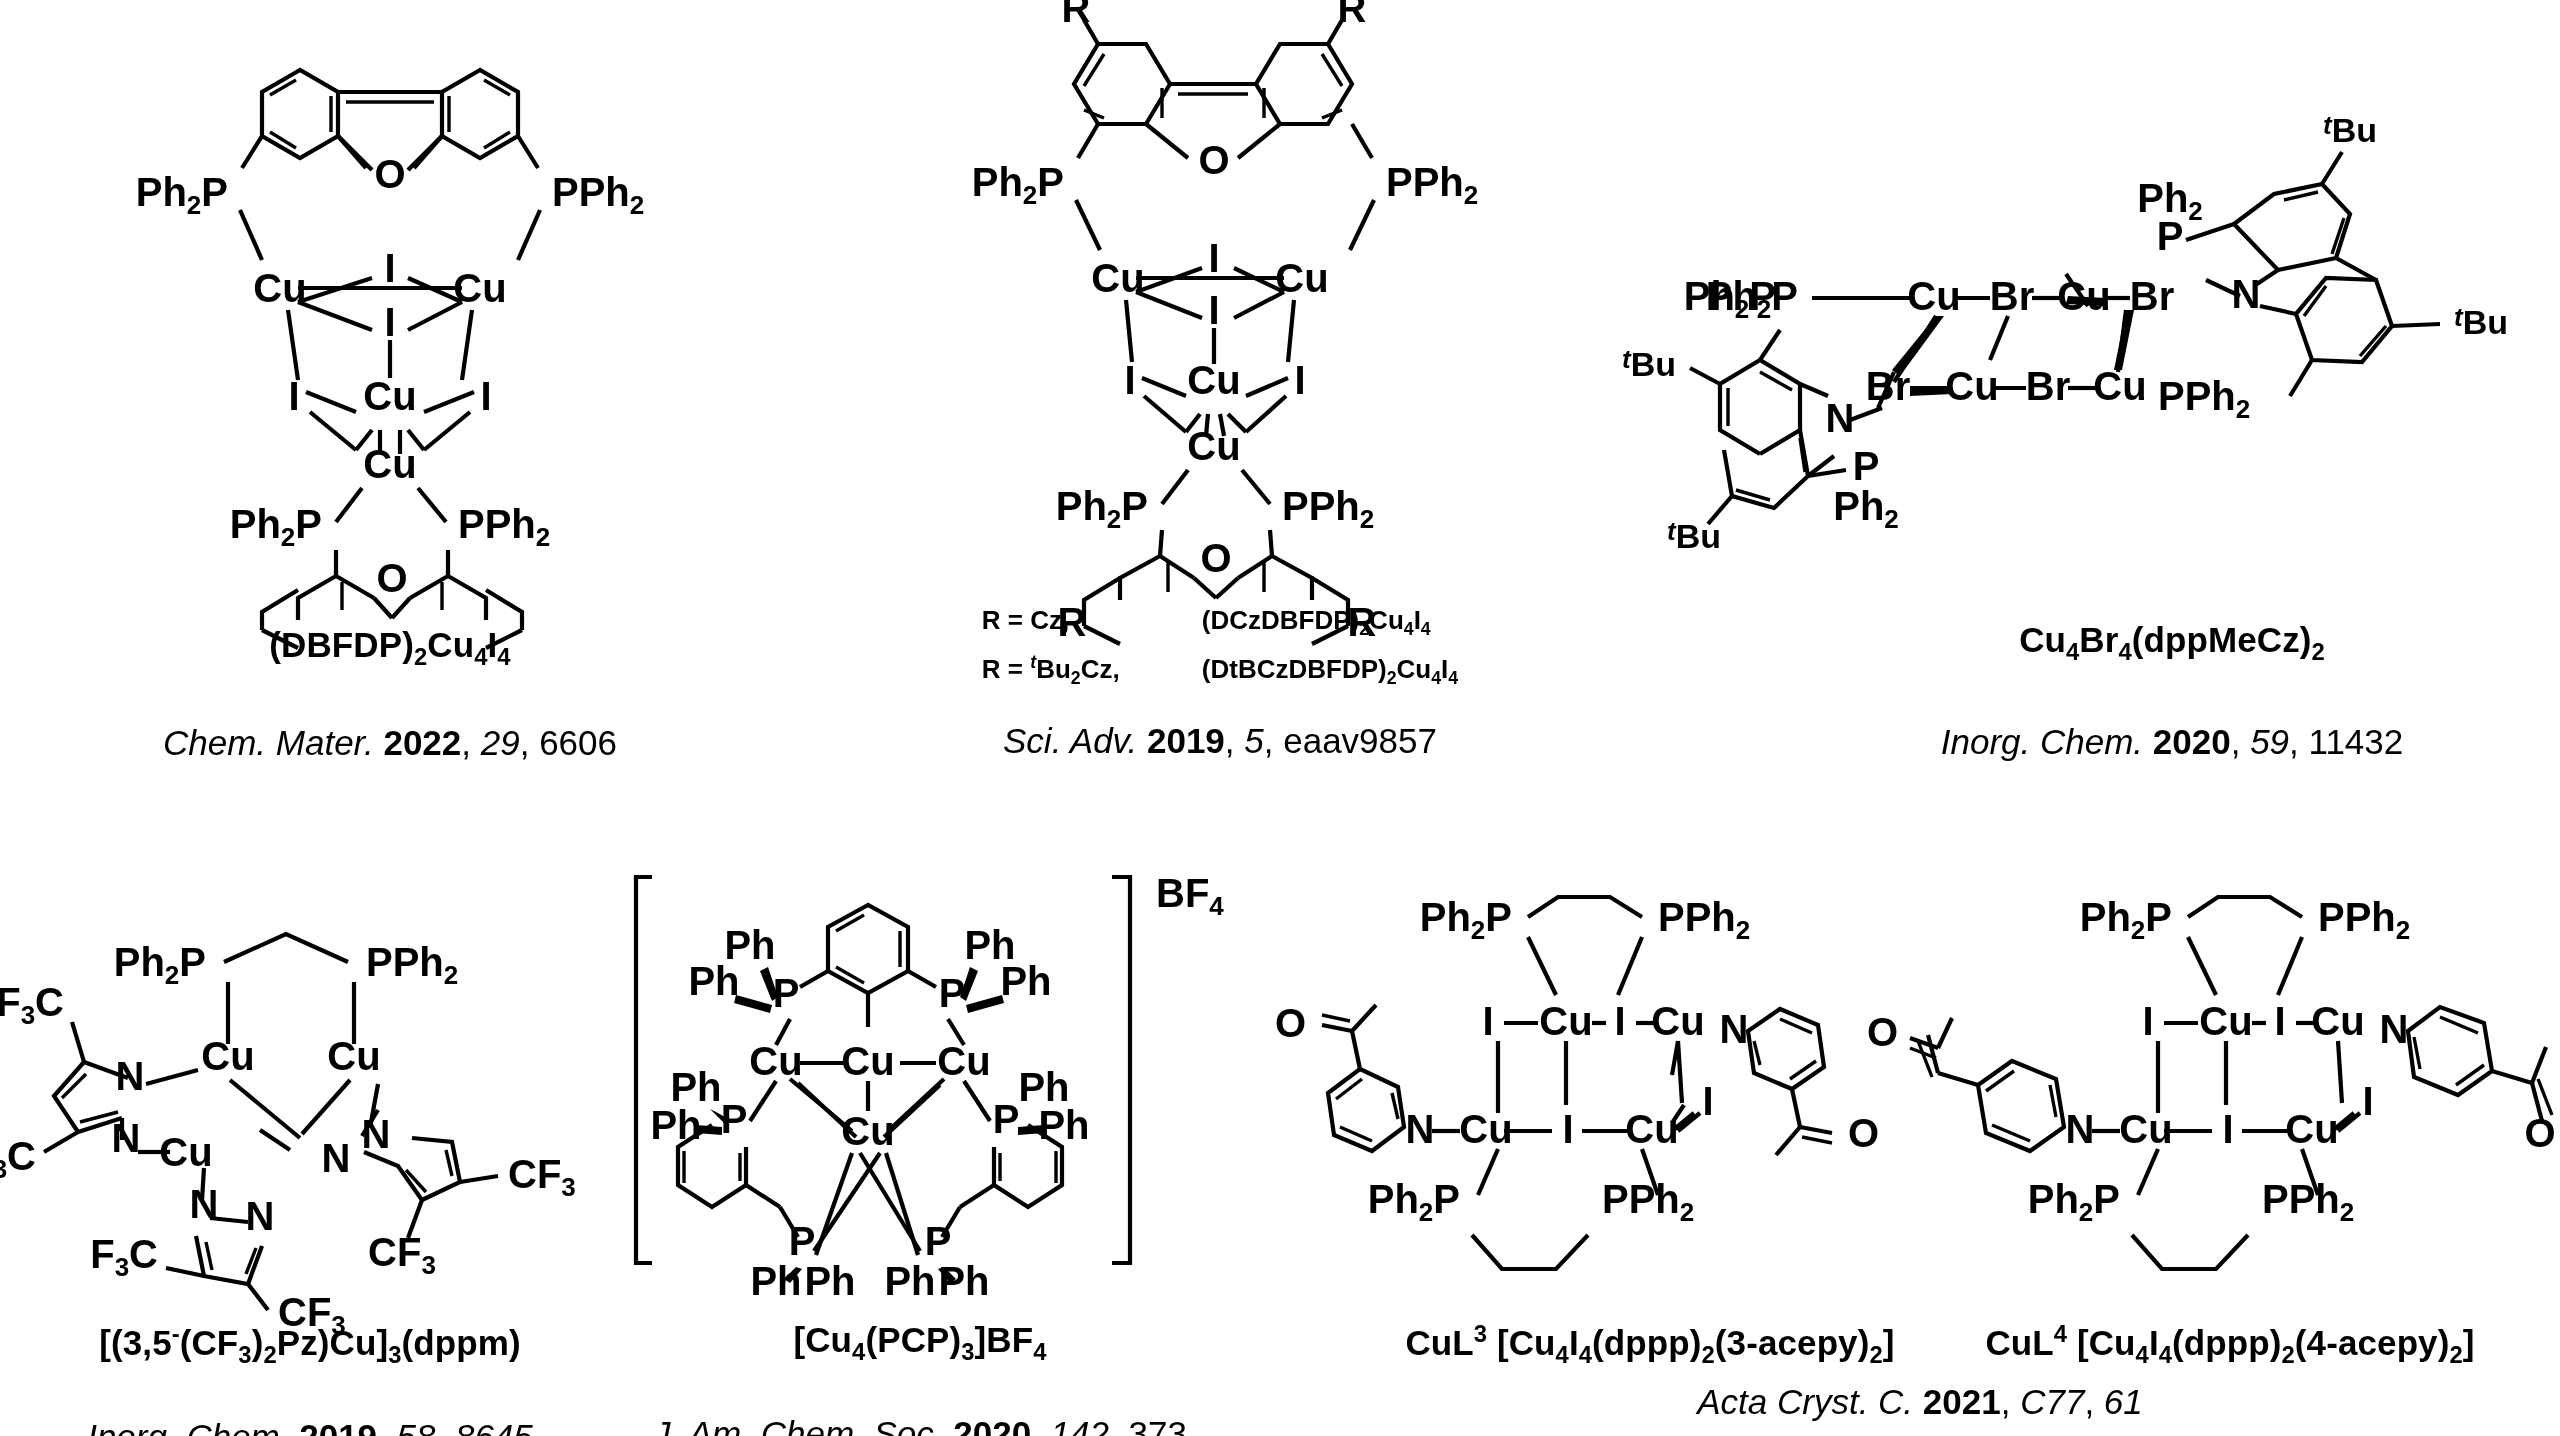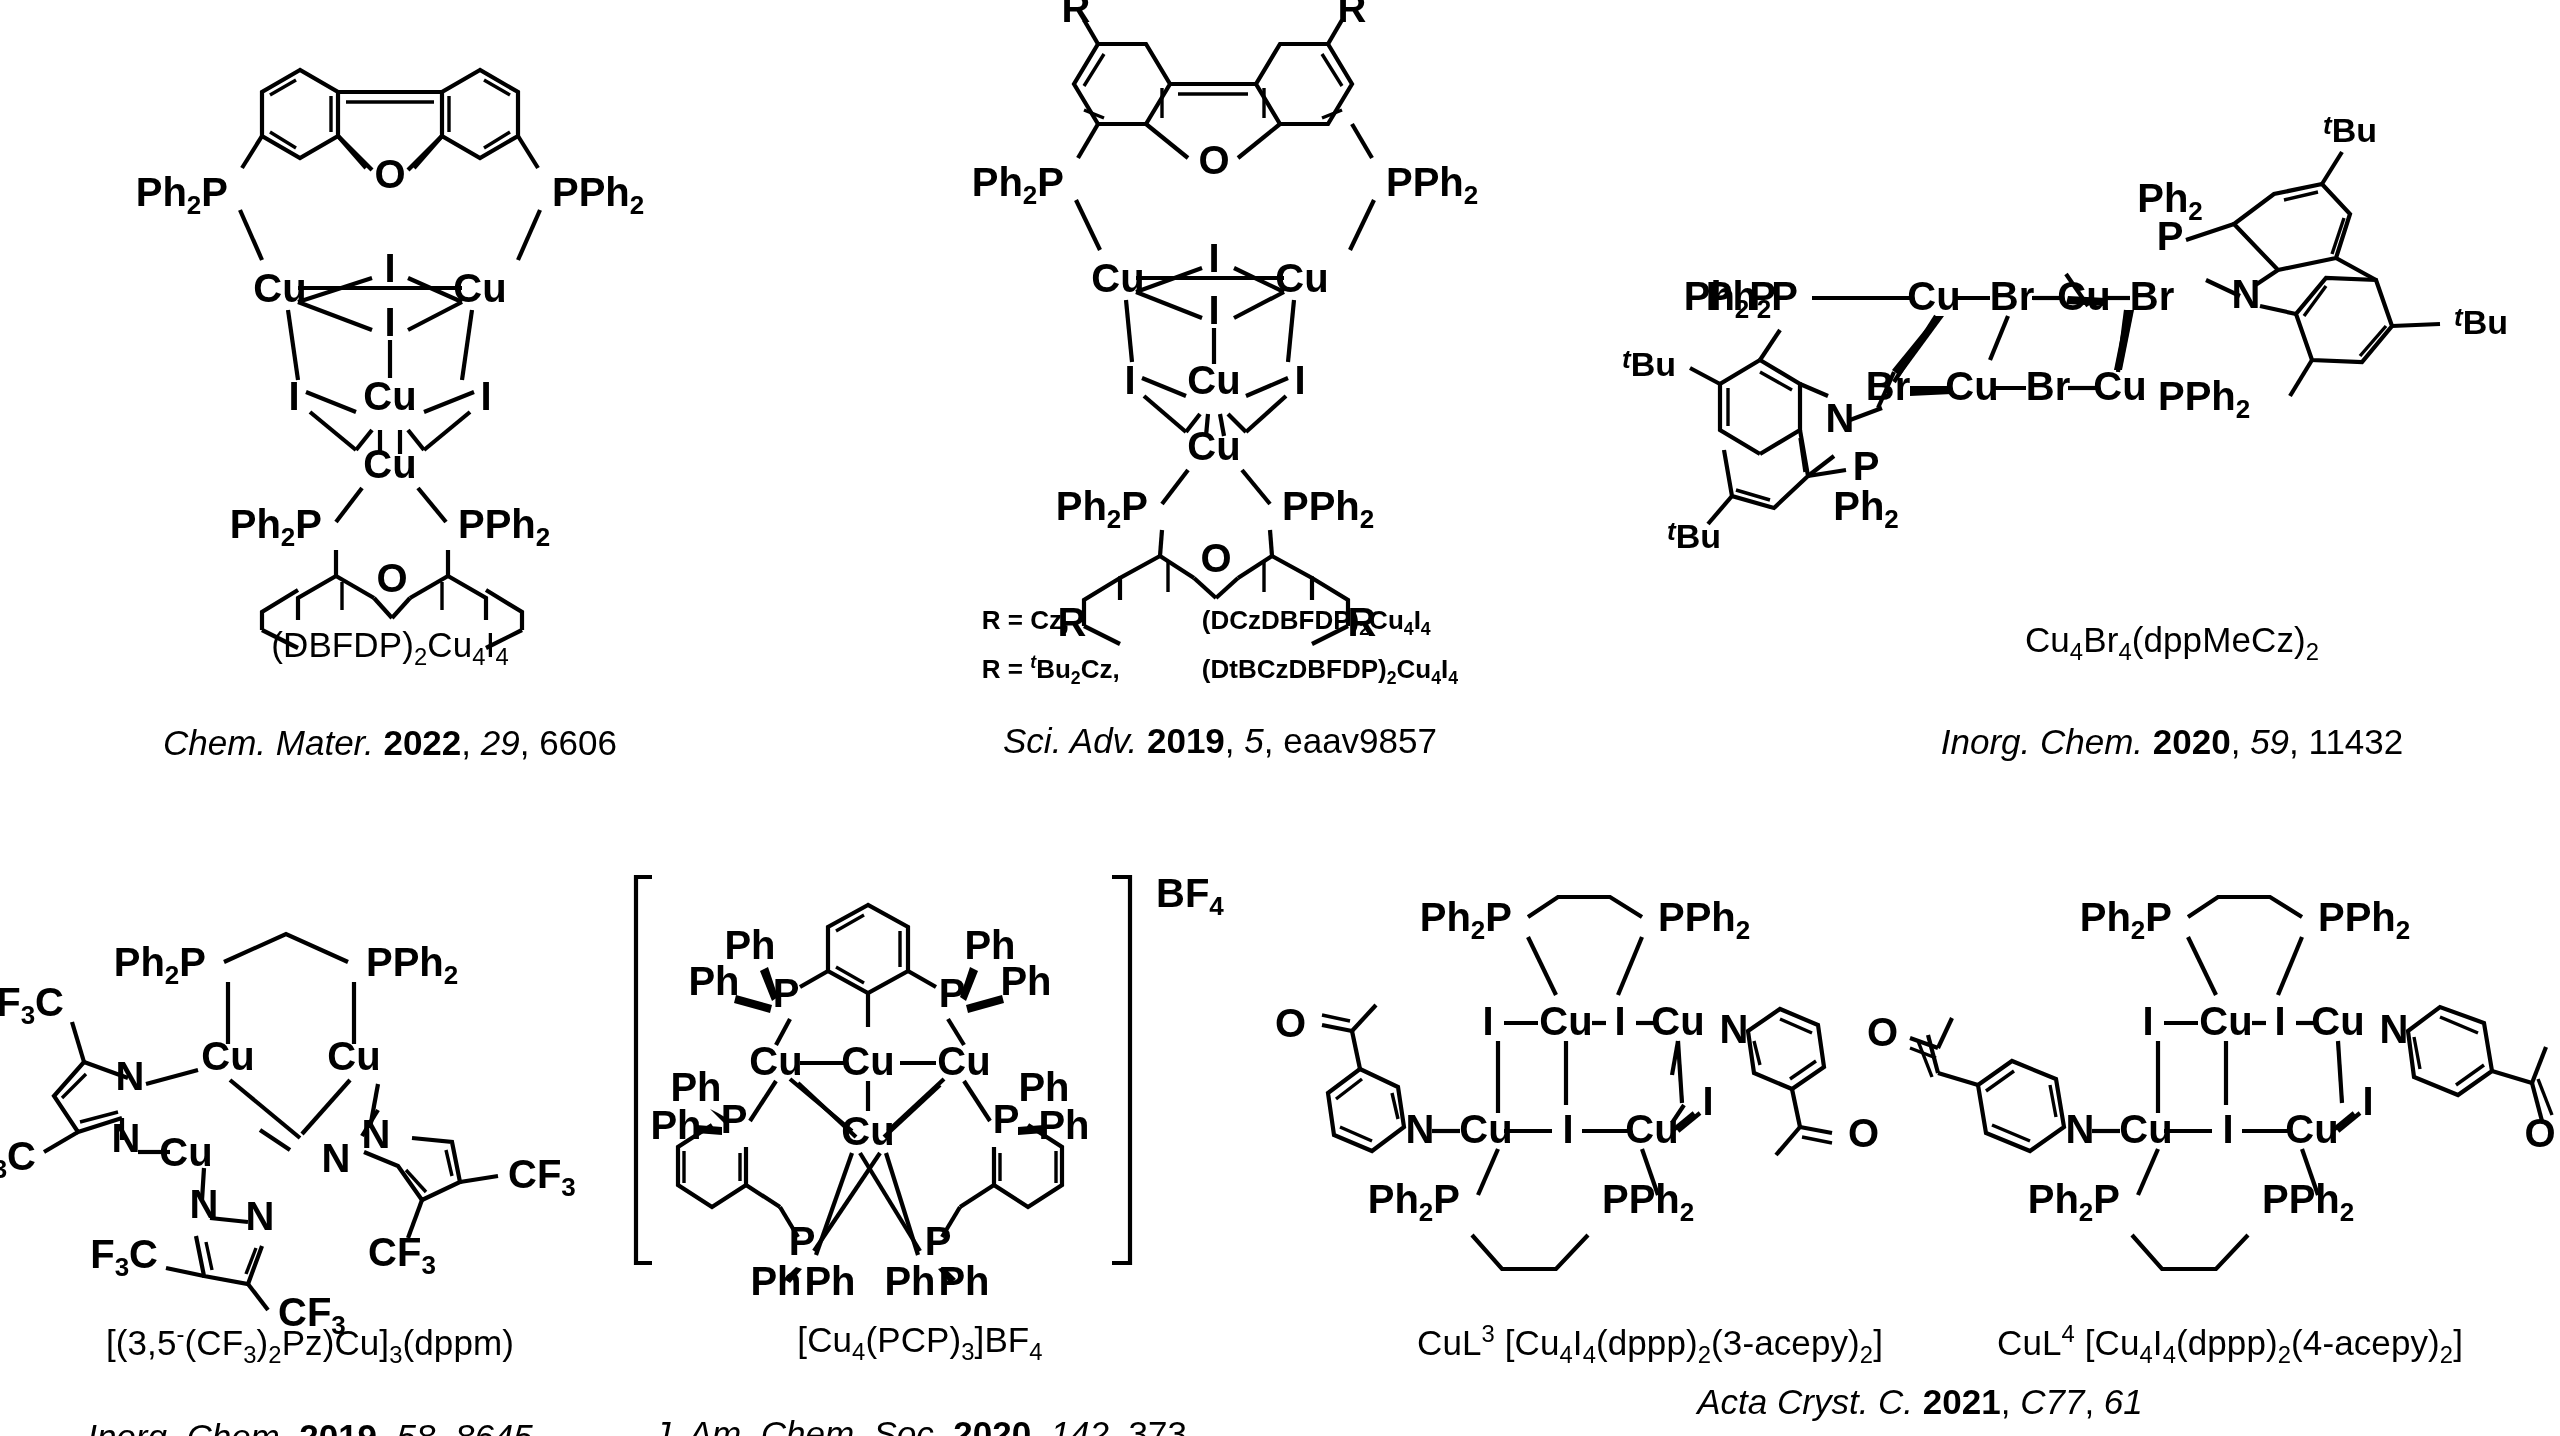--- a/index.html
+++ b/index.html
@@ -9,21 +9,21 @@
   text{font-family:"Liberation Sans",sans-serif;fill:#000;}
   .atom{font-size:40px;font-weight:700;}
   .atom-sm{font-size:34px;font-weight:700;}
   .sub{font-size:26px;font-weight:700;}
   .sup{font-size:26px;font-weight:700;font-style:italic;}
   line,path,polygon{stroke:#000;}
   .bond{stroke-width:4.2;fill:none;}
   .bond-thin{stroke-width:3.4;fill:none;}
   .wedge{fill:#000;stroke:none;}
   .caption{position:absolute;text-align:center;white-space:nowrap;}
-  .cname{font-size:35px;font-weight:400;letter-spacing:.1px;}
+  .cname{font-size:35px;font-weight:700;letter-spacing:.1px;}
   .cref{font-size:35px;font-style:italic;}
   .cref b{font-style:normal;font-weight:700;}
   .cref .pl{font-style:normal;}
   .rlabel{font-size:26px;font-weight:700;white-space:nowrap;}
   sub{font-size:.68em;}
   sup{font-size:.68em;}
   .it{font-style:italic;}
 </style>
 </head>
 <body>

